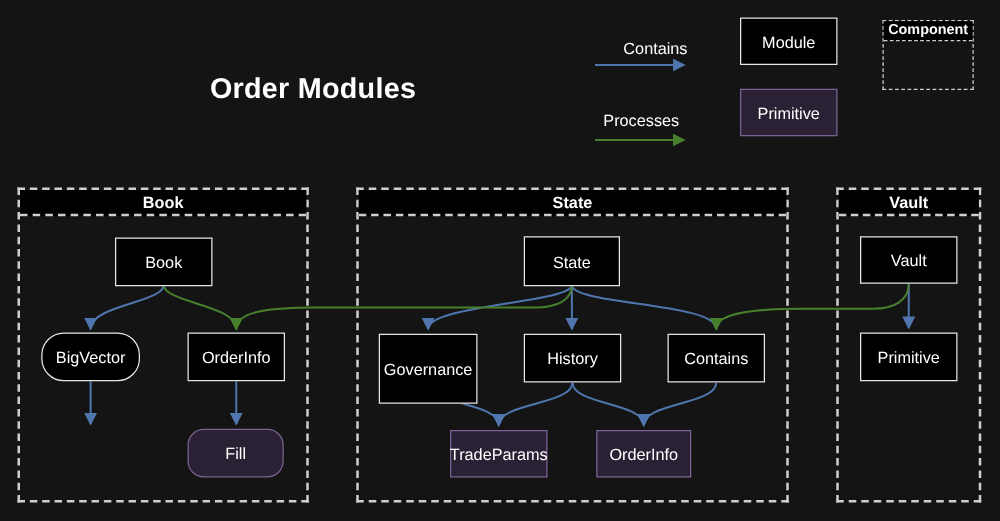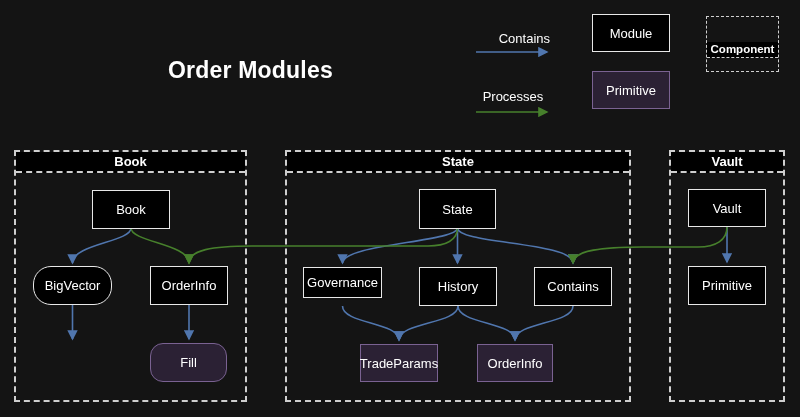--- a/index.html
+++ b/index.html
@@ -27,21 +27,21 @@
   }
   .module-box{background:var(--module-fill,#000);border:1.5px solid var(--module-border,#e8e8e8);}
   .primitive-box{background:var(--primitive-fill,#2b2134);border:1.5px solid var(--primitive-border,#7a6292);}
   .component-box{
     position:absolute;left:706px;top:16px;width:73px;height:56px;box-sizing:border-box;
     border:1.5px dashed var(--dash-border,#cfcfcf);
   }
   .component-header{
     background:#000;height:15px;line-height:15px;text-align:center;
     font-size:11.5px;font-weight:bold;color:#fff;
-    border-bottom:1.5px dashed var(--dash-border,#cfcfcf);white-space:nowrap;margin-top:25px;
+    border-bottom:1.5px dashed var(--dash-border,#cfcfcf);white-space:nowrap;
   }
   
   .container{
     position:absolute;box-sizing:border-box;
     border:2px dashed var(--dash-border,#cfcfcf);z-index:1;
   }
   .container-header{
     background:#000;height:19px;line-height:19px;text-align:center;
     font-size:13px;font-weight:bold;color:#fff;
     border-bottom:2px dashed var(--dash-border,#cfcfcf);
@@ -113,21 +113,21 @@
     <path d="M457.5,228 C457.5,240 446,246 428,246 L252,246 C212,246 189,250 189,263" class="edge processes" marker-end="url(#arrow-green)"></path>
     <path d="M727,227 C727,240 716,247 698,247 L642,247 C604,247 573,250 573,263" class="edge processes" marker-end="url(#arrow-green)"></path>
   </svg>
 
   <div class="node module-box" style="left:92px;top:190px;width:78px;height:39px;">Book</div>
   <div class="node module-box" style="left:33px;top:266px;width:79px;height:39px;border-radius:18px;">BigVector</div>
   <div class="node module-box" style="left:150px;top:266px;width:78px;height:39px;">OrderInfo</div>
   <div class="node primitive-box" style="left:150px;top:343px;width:77px;height:39px;border-radius:13px;">Fill</div>
 
   <div class="node module-box" style="left:419px;top:189px;width:77px;height:40px;">State</div>
-  <div class="node module-box" style="left:303px;top:267px;width:79px;height:31px;">Governance</div>
+  <div class="node module-box" style="left:303px;top:267px;width:79px;height:56px;">Governance</div>
   <div class="node module-box" style="left:419px;top:267px;width:78px;height:39px;">History</div>
   <div class="node module-box" style="left:534px;top:267px;width:78px;height:39px;">Contains</div>
   <div class="node primitive-box" style="left:360px;top:344px;width:78px;height:38px;">TradeParams</div>
   <div class="node primitive-box" style="left:477px;top:344px;width:76px;height:38px;">OrderInfo</div>
 
   <div class="node module-box" style="left:688px;top:189px;width:78px;height:38px;">Vault</div>
   <div class="node module-box" style="left:688px;top:266px;width:78px;height:39px;">Primitive</div>
 
 </div>
 

